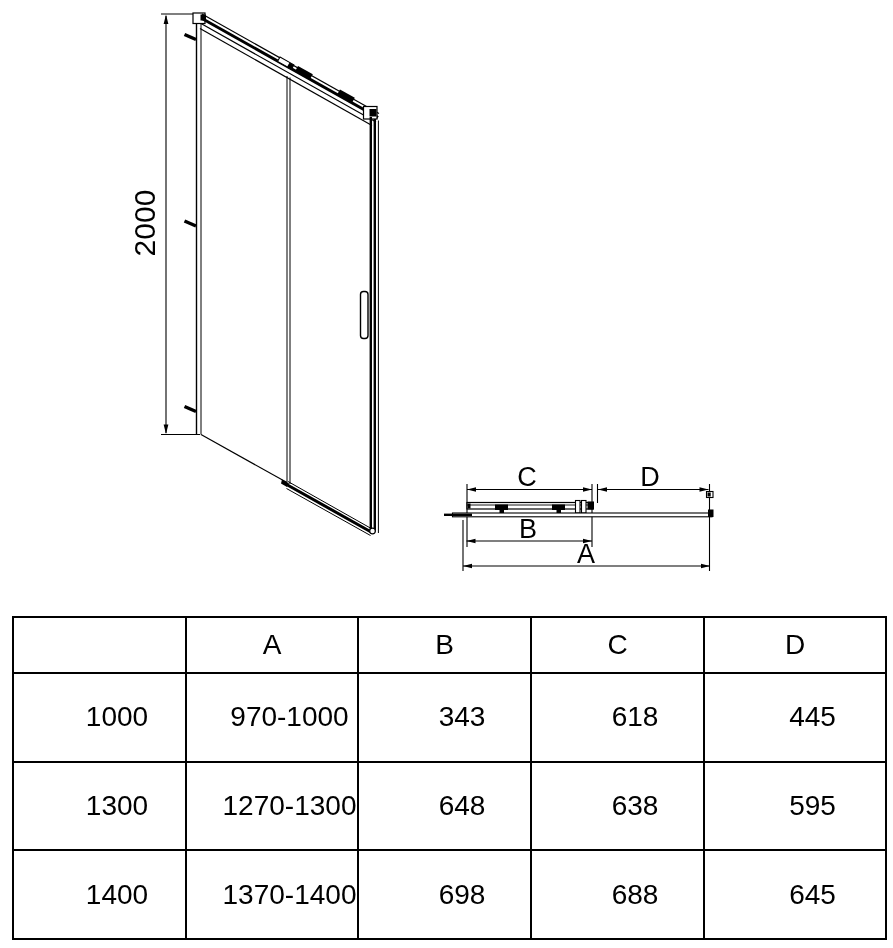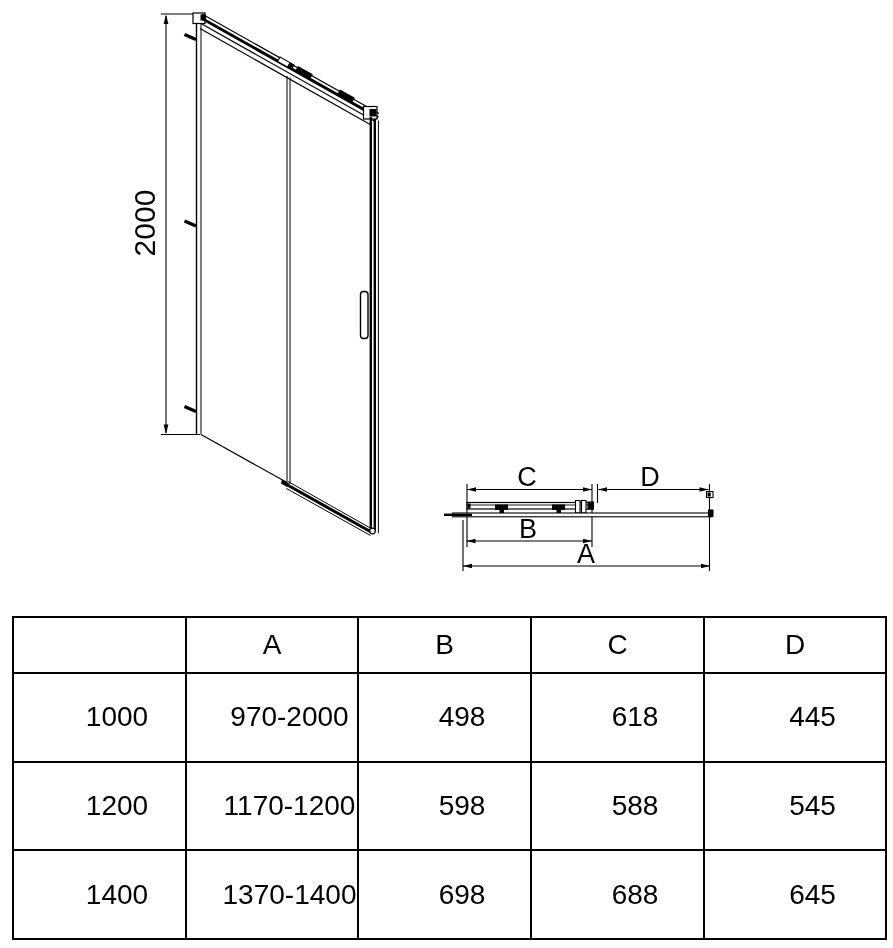--- a/index.html
+++ b/index.html
@@ -162,31 +162,31 @@
         <th></th>
         <th>A</th>
         <th>B</th>
         <th>C</th>
         <th>D</th>
       </tr>
     </thead>
     <tbody>
       <tr>
         <td>1000</td>
-        <td>970-2000</td>
-        <td>498</td>
+        <td>970-1000</td>
+        <td>343</td>
         <td>618</td>
         <td>445</td>
       </tr>
       <tr>
-        <td>1200</td>
-        <td>1170-1200</td>
-        <td>598</td>
-        <td>588</td>
-        <td>545</td>
+        <td>1300</td>
+        <td>1270-1300</td>
+        <td>648</td>
+        <td>638</td>
+        <td>595</td>
       </tr>
       <tr>
         <td>1400</td>
         <td>1370-1400</td>
         <td>698</td>
         <td>688</td>
         <td>645</td>
       </tr>
     </tbody>
   </table>

